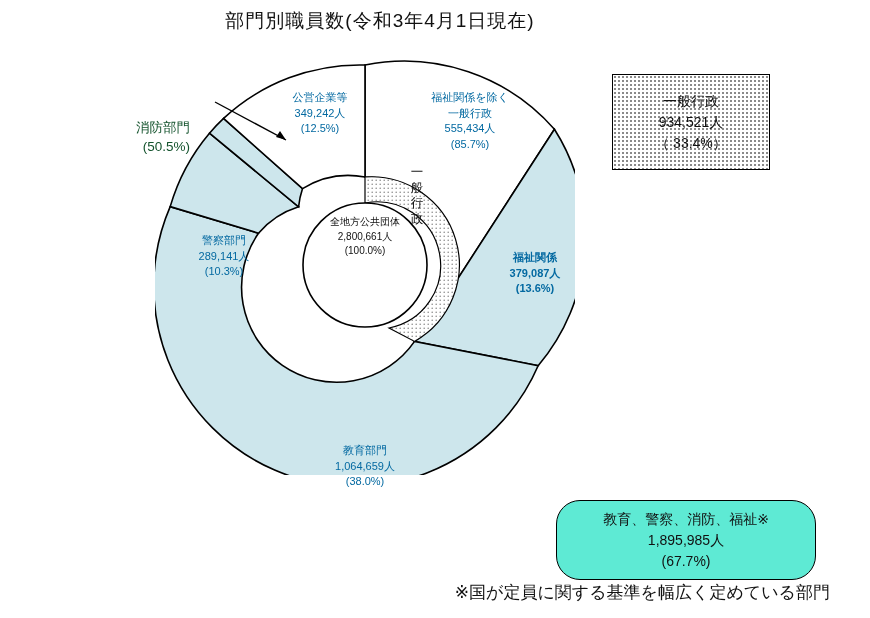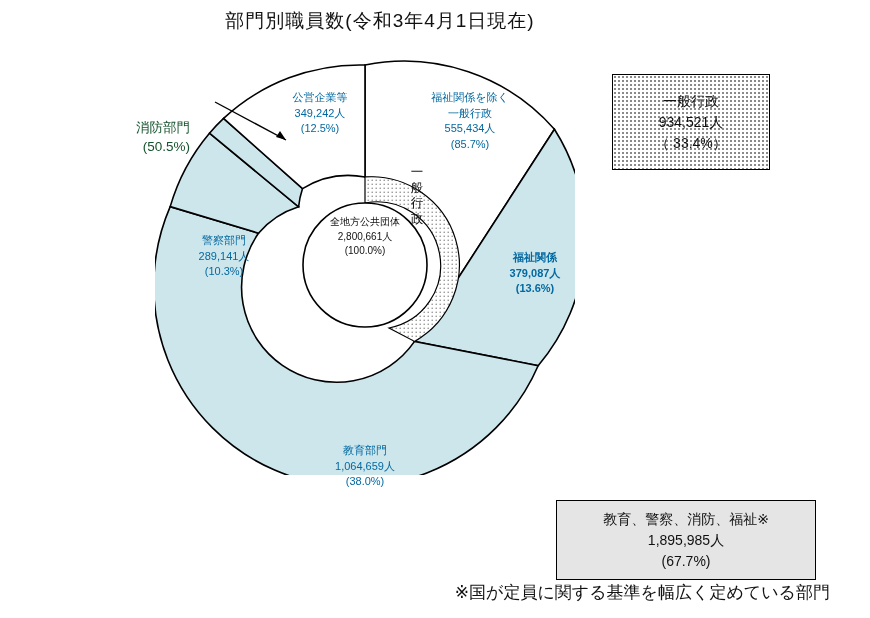--- a/index.html
+++ b/index.html
@@ -76,21 +76,21 @@
     color:#111;
     display:flex;
     flex-direction:column;
     justify-content:center;
   }
   .box-dots{
     background-color:#ffffff;
     background-image:radial-gradient(#8a8a8a 0.8px, transparent 0.9px);
     background-size:4px 4px;
   }
-  .box-blue{background:#e5e5e5;}
+  .box-blue{background:#5eead4;border-radius:24px;}
 
   .footnote{
     position:absolute;
     right:40px;bottom:14px;
     font-size:17px;
     color:#111;
     white-space:nowrap;
   }
 </style>
 </head>

